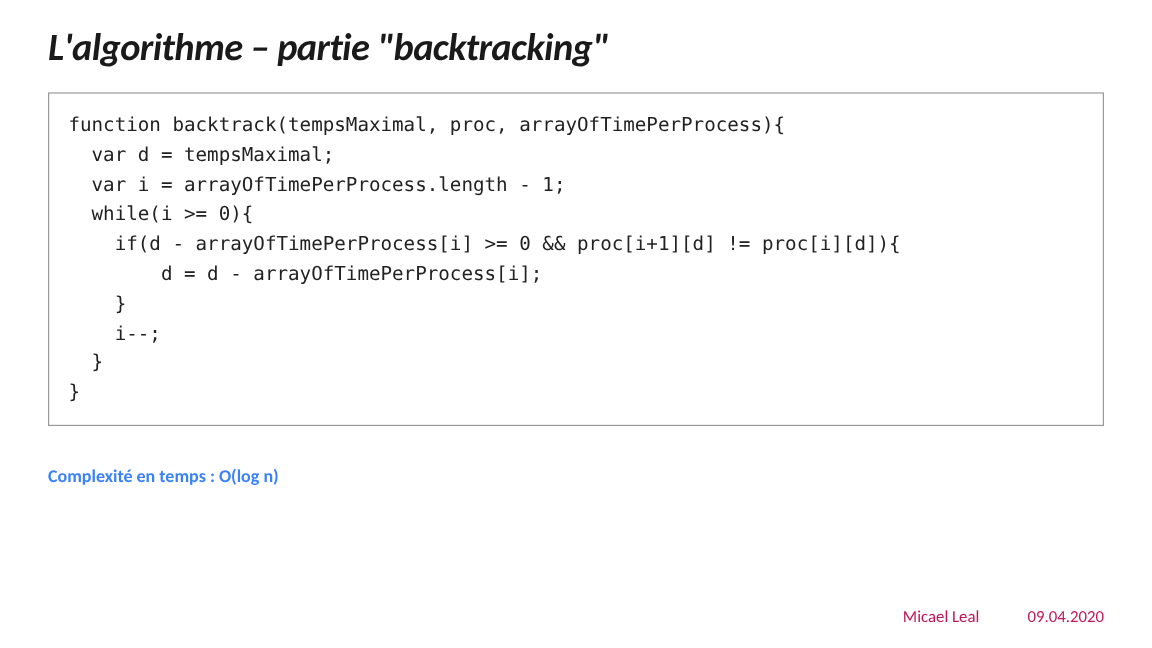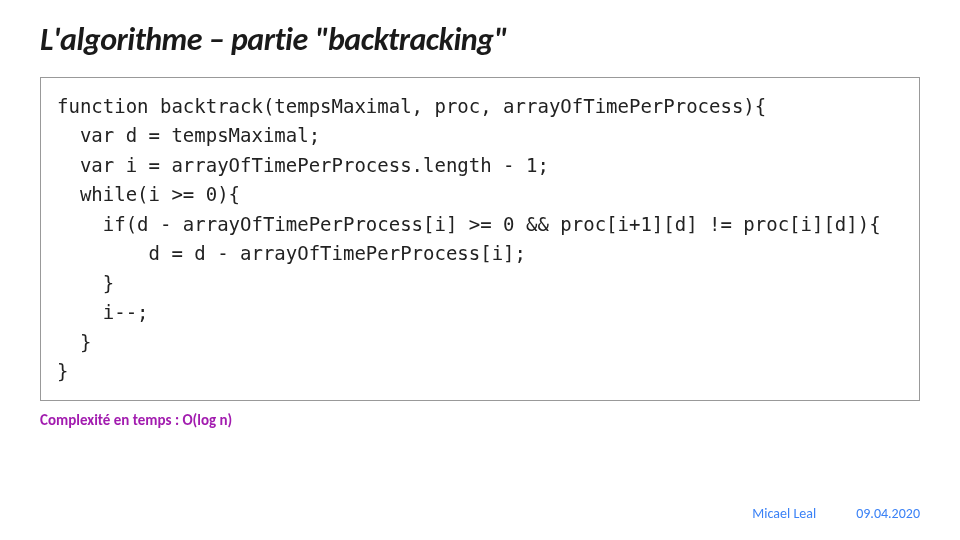--- a/index.html
+++ b/index.html
@@ -24,46 +24,46 @@
       color: #1a1a1a;
       margin-bottom: 18px;
       letter-spacing: -0.5px;
     }
 
     .code-block {
       border: 1px solid #999;
       padding: 14px 16px;
       background: #fff;
       font-family: 'Courier New', Courier, monospace;
-      font-size: 19px;
+      font-size: 16px;
       line-height: 1.55;
       color: #222;
-      margin-bottom: 10px;
+      margin-bottom: 34px;
     }
 
     .code-block pre {
       white-space: pre;
     }
 
     .complexity {
       font-family: 'Calibri', 'Arial', sans-serif;
       font-size: 15px;
       font-weight: bold;
-      color: #a21caf;
+      color: #3b82f6;
     }
 
     .footer {
       position: absolute;
       bottom: 18px;
       right: 40px;
       display: flex;
       gap: 40px;
       font-family: 'Calibri', 'Arial', sans-serif;
       font-size: 14px;
-      color: #3b82f6;
+      color: #be185d;
     }
   </style>
 </head>
 <body>
 
 <h1 class="page-title">L'algorithme – partie "backtracking"</h1>
 
 <div class="code-block">
   <pre>function backtrack(tempsMaximal, proc, arrayOfTimePerProcess){
   var d = tempsMaximal;

